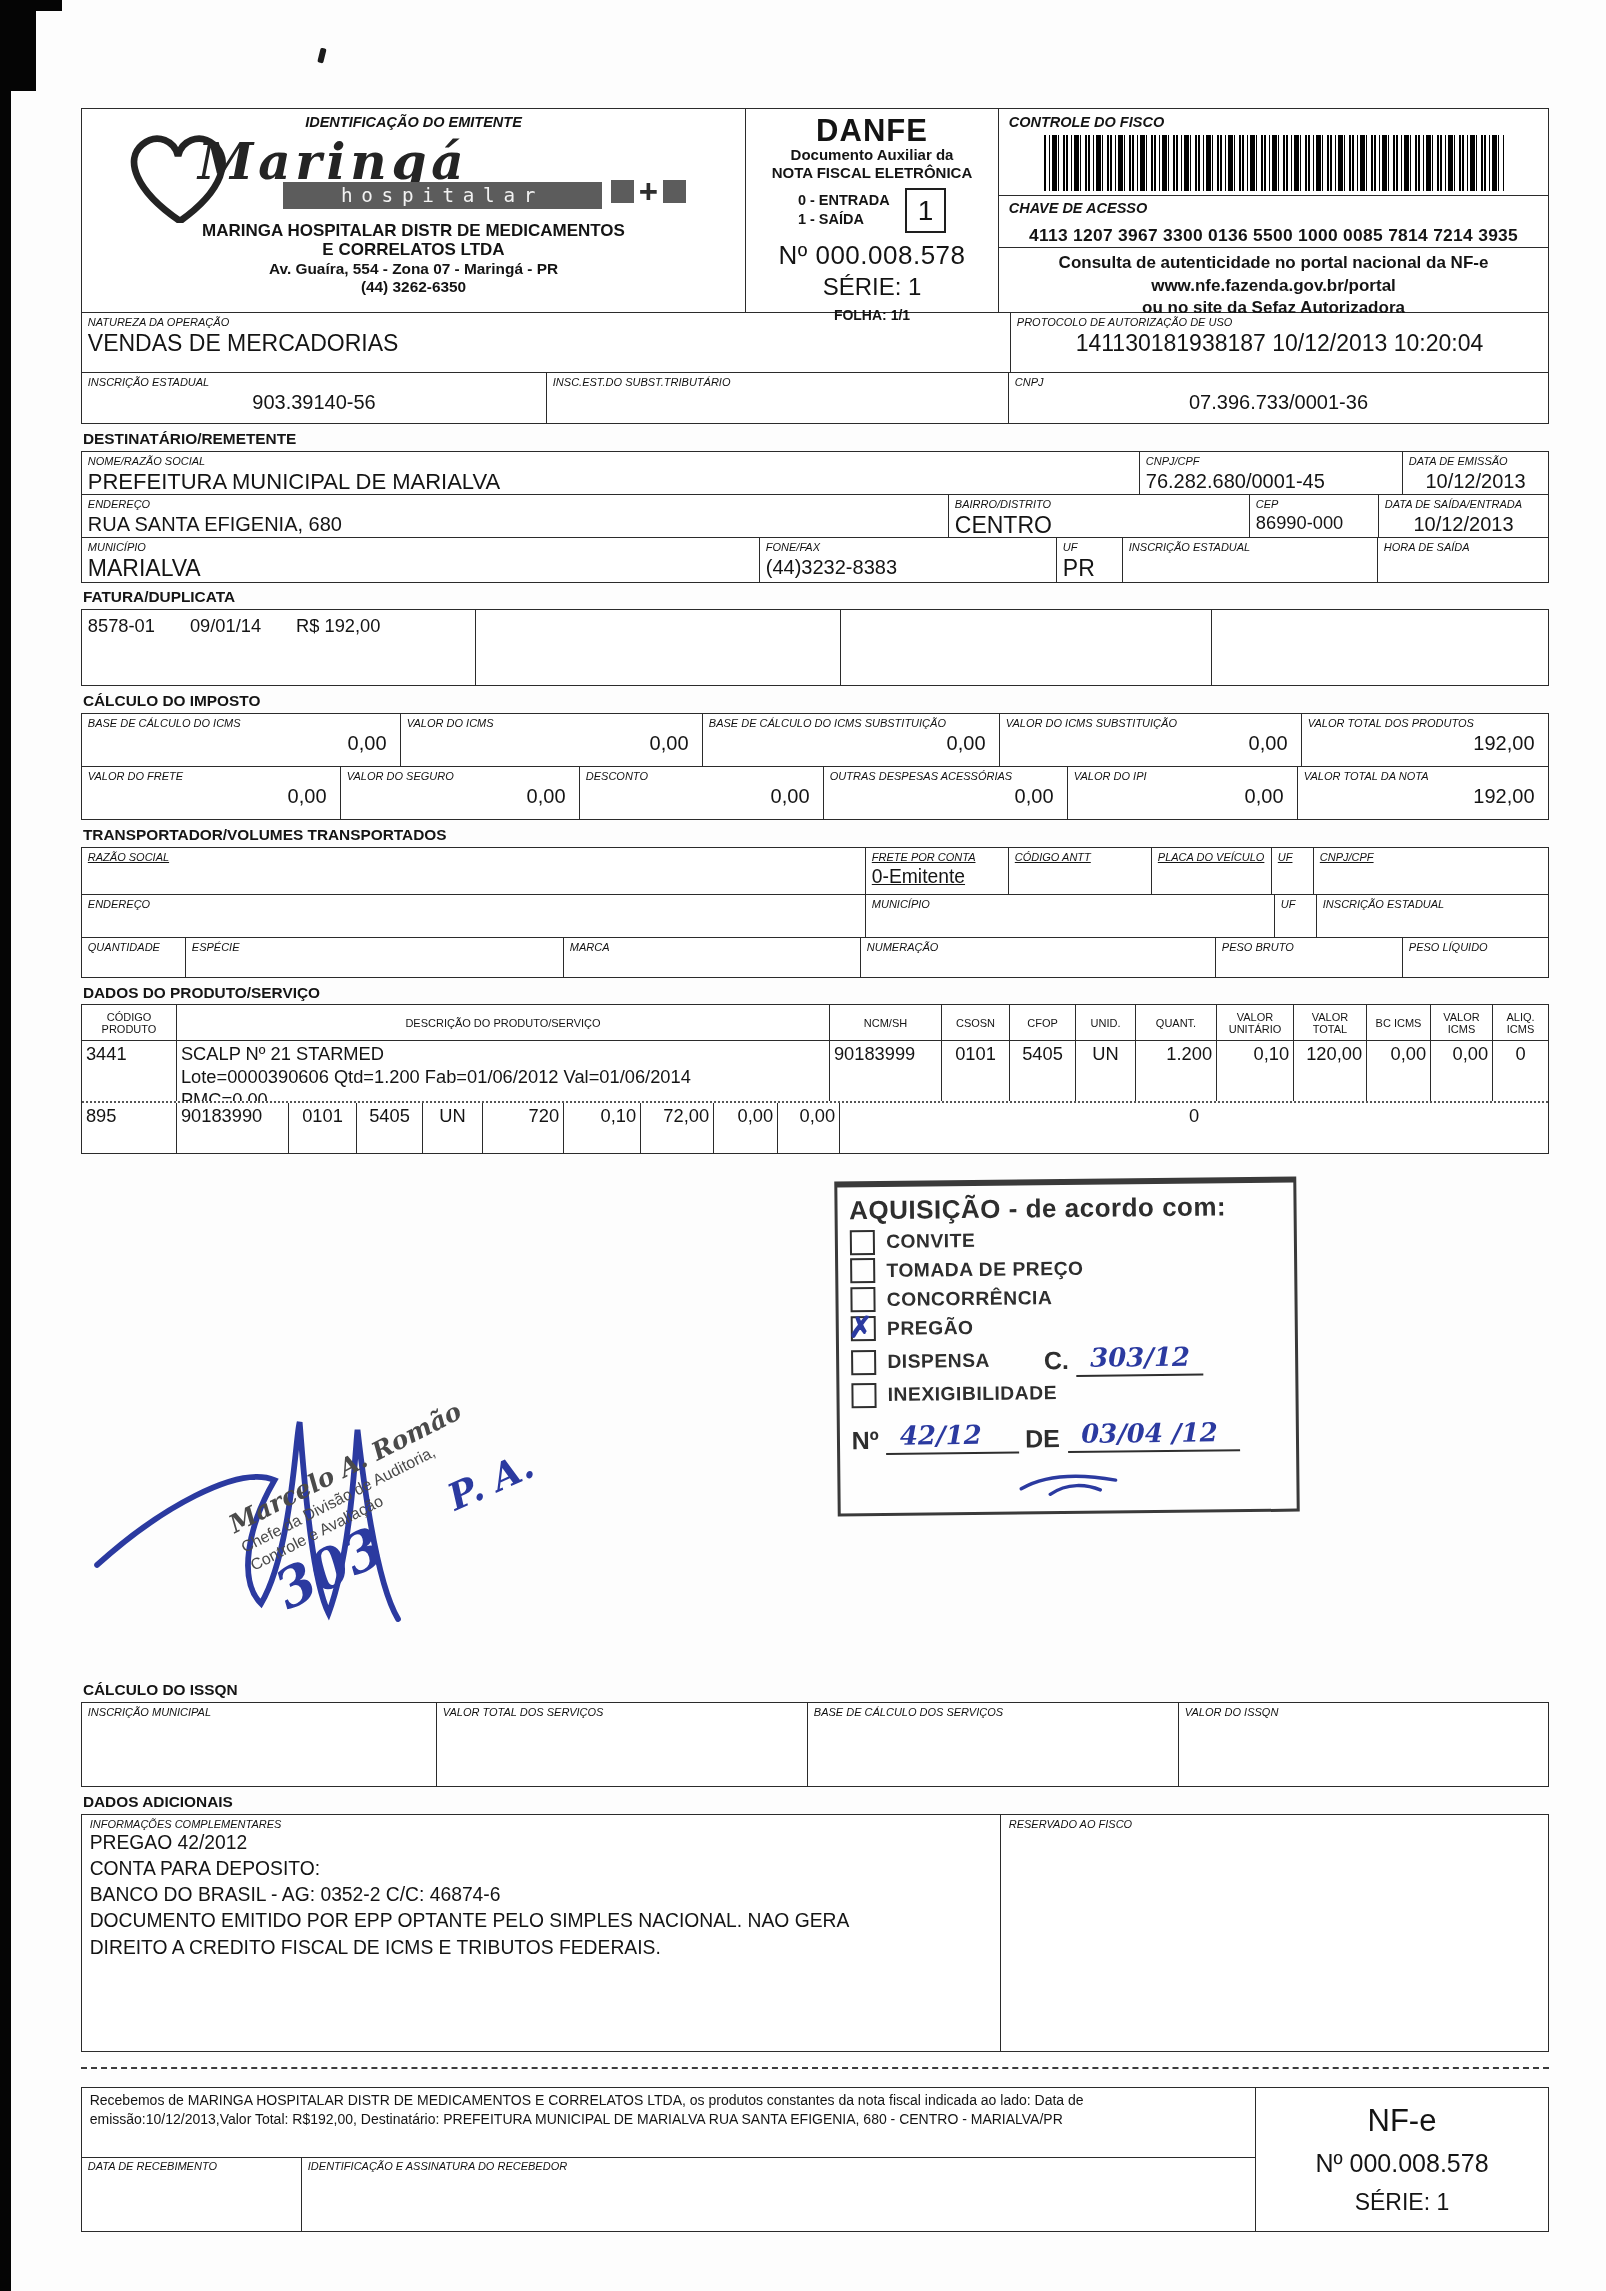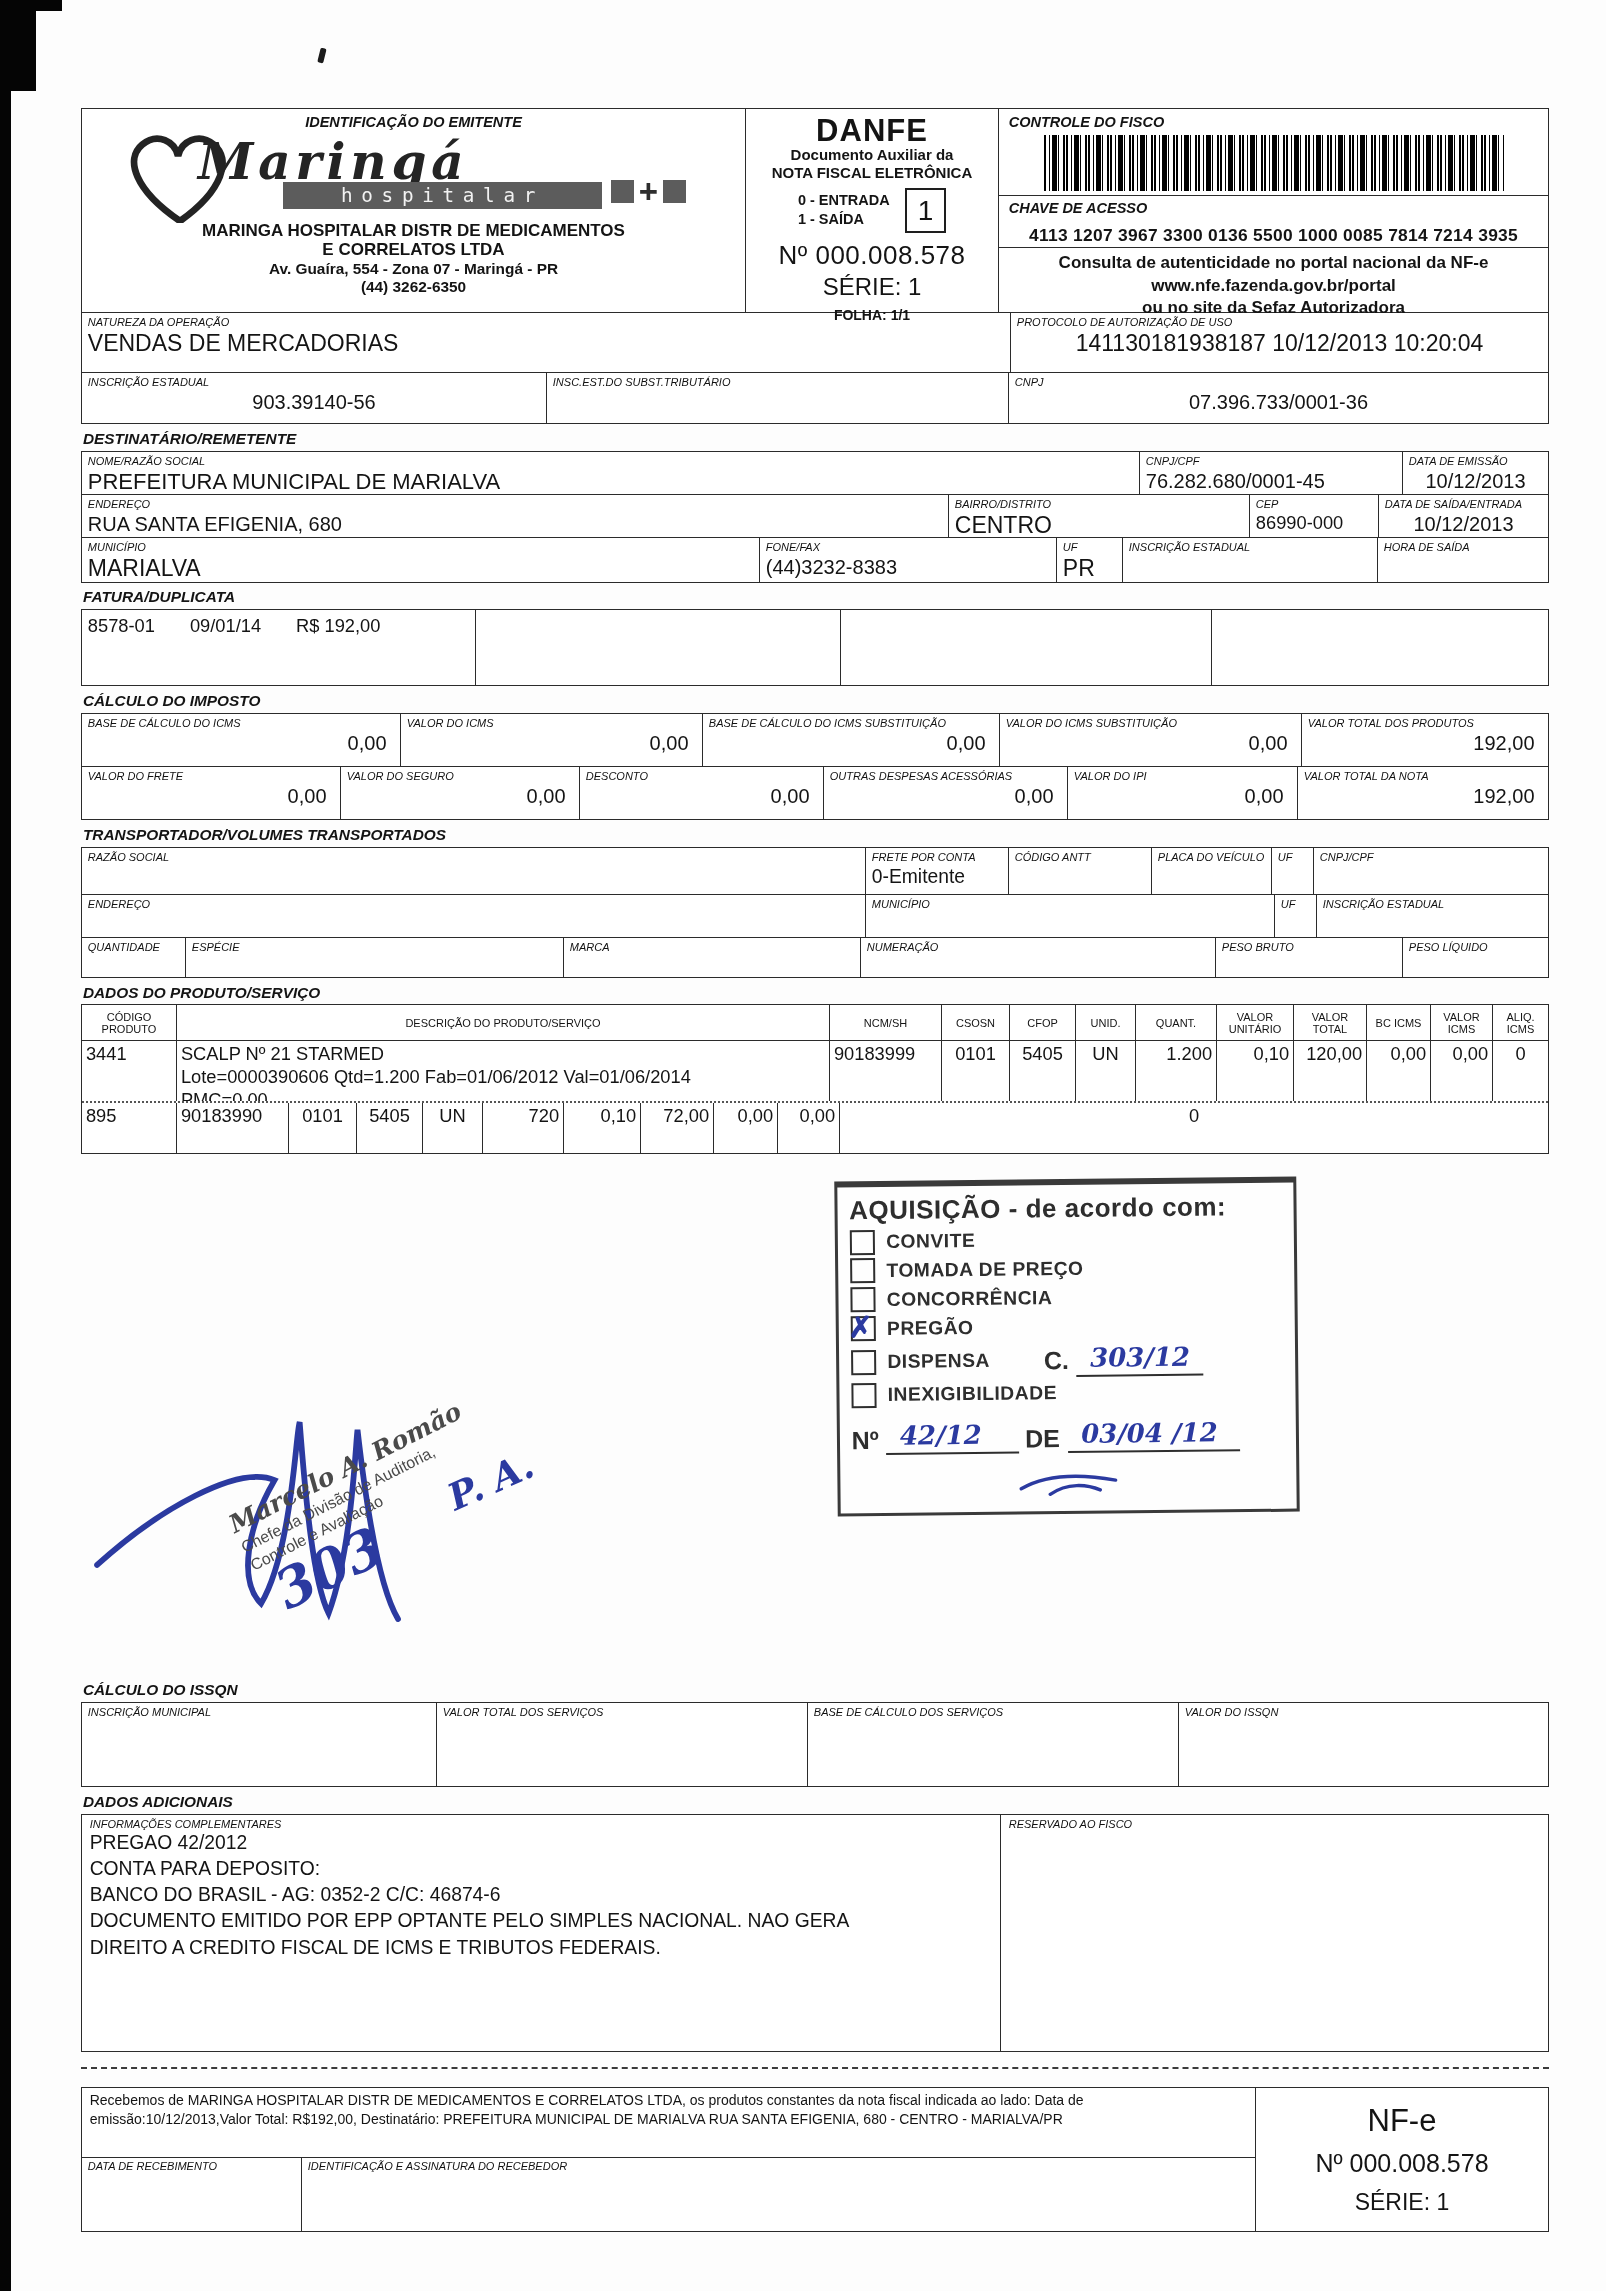--- a/index.html
+++ b/index.html
@@ -14,21 +14,21 @@
   .doc{position:absolute;left:81px;top:108px;width:1468px;}
   .box{border:1.9px solid #2b2b2b;box-sizing:border-box;background:#fff;}
   .row{display:flex;}
   .cl{position:relative;box-sizing:border-box;border-right:1.9px solid #2b2b2b;padding:2.9px 5.8px 0 5.8px;overflow:hidden;}
   .cl:last-child{border-right:none;flex:1;}
   .bb{border-bottom:1.9px solid #2b2b2b;}
   .lbl{display:block;font-style:italic;font-size:11px;line-height:1.15;color:#111;white-space:nowrap;}
   .vl{font-size:20px;line-height:1.2;padding-top:1.9px;}
   .center{text-align:center;} .right{text-align:right;padding-right:7.7px;}
   .big{font-size:23px;}
-  .sect{font-style:italic;font-weight:bold;font-size:15.4px;margin:5.8px 0 2.9px 1.9px;}
+  .sect{font-weight:bold;font-size:15.4px;margin:5.8px 0 2.9px 1.9px;}
 
   
   .top{display:flex;height:205px;border:1.9px solid #2b2b2b;box-sizing:border-box;background:#fff;}
   .top-emit{width:664px;border-right:1.9px solid #2b2b2b;box-sizing:border-box;position:relative;text-align:center;}
   .emit-label{font-style:italic;font-weight:bold;font-size:14.5px;margin-top:4.8px;}
   .logo{position:relative;height:89px;margin-top:1.9px;}
   .logo-script{position:absolute;left:116px;top:0px;font-family:"DejaVu Serif",serif;font-style:italic;font-weight:bold;
                font-size:50px;letter-spacing:4.8px;color:#242424;}
   .logo-bar{position:absolute;left:201px;top:50px;width:319px;height:27px;background:#5c5c5c;color:#f2f2f2;
             font-family:"DejaVu Sans Mono",monospace;font-size:19.3px;letter-spacing:8.7px;line-height:27px;text-align:center;}
@@ -315,21 +315,21 @@
         </div>
         <div class="cl">
           <span class="lbl">VALOR TOTAL DA NOTA</span>
           <div class="vl right">192,00</div>
         </div>
       </div>
     </div>
 
     <div class="sect">TRANSPORTADOR/VOLUMES TRANSPORTADOS</div>
     <div class="box">
-      <div class="row bb" style="height:46px;">
+      <div class="row bb" style="height:46px;text-decoration:underline;">
         <div class="cl" style="width:784px;">
           <span class="lbl">RAZÃO SOCIAL</span>
           <div class="vl"></div>
         </div>
         <div class="cl" style="width:143px;">
           <span class="lbl">FRETE POR CONTA</span>
           <div class="vl" style="font-size:19.3px;">0-Emitente</div>
         </div>
         <div class="cl" style="width:143px;">
           <span class="lbl">CÓDIGO ANTT</span>

